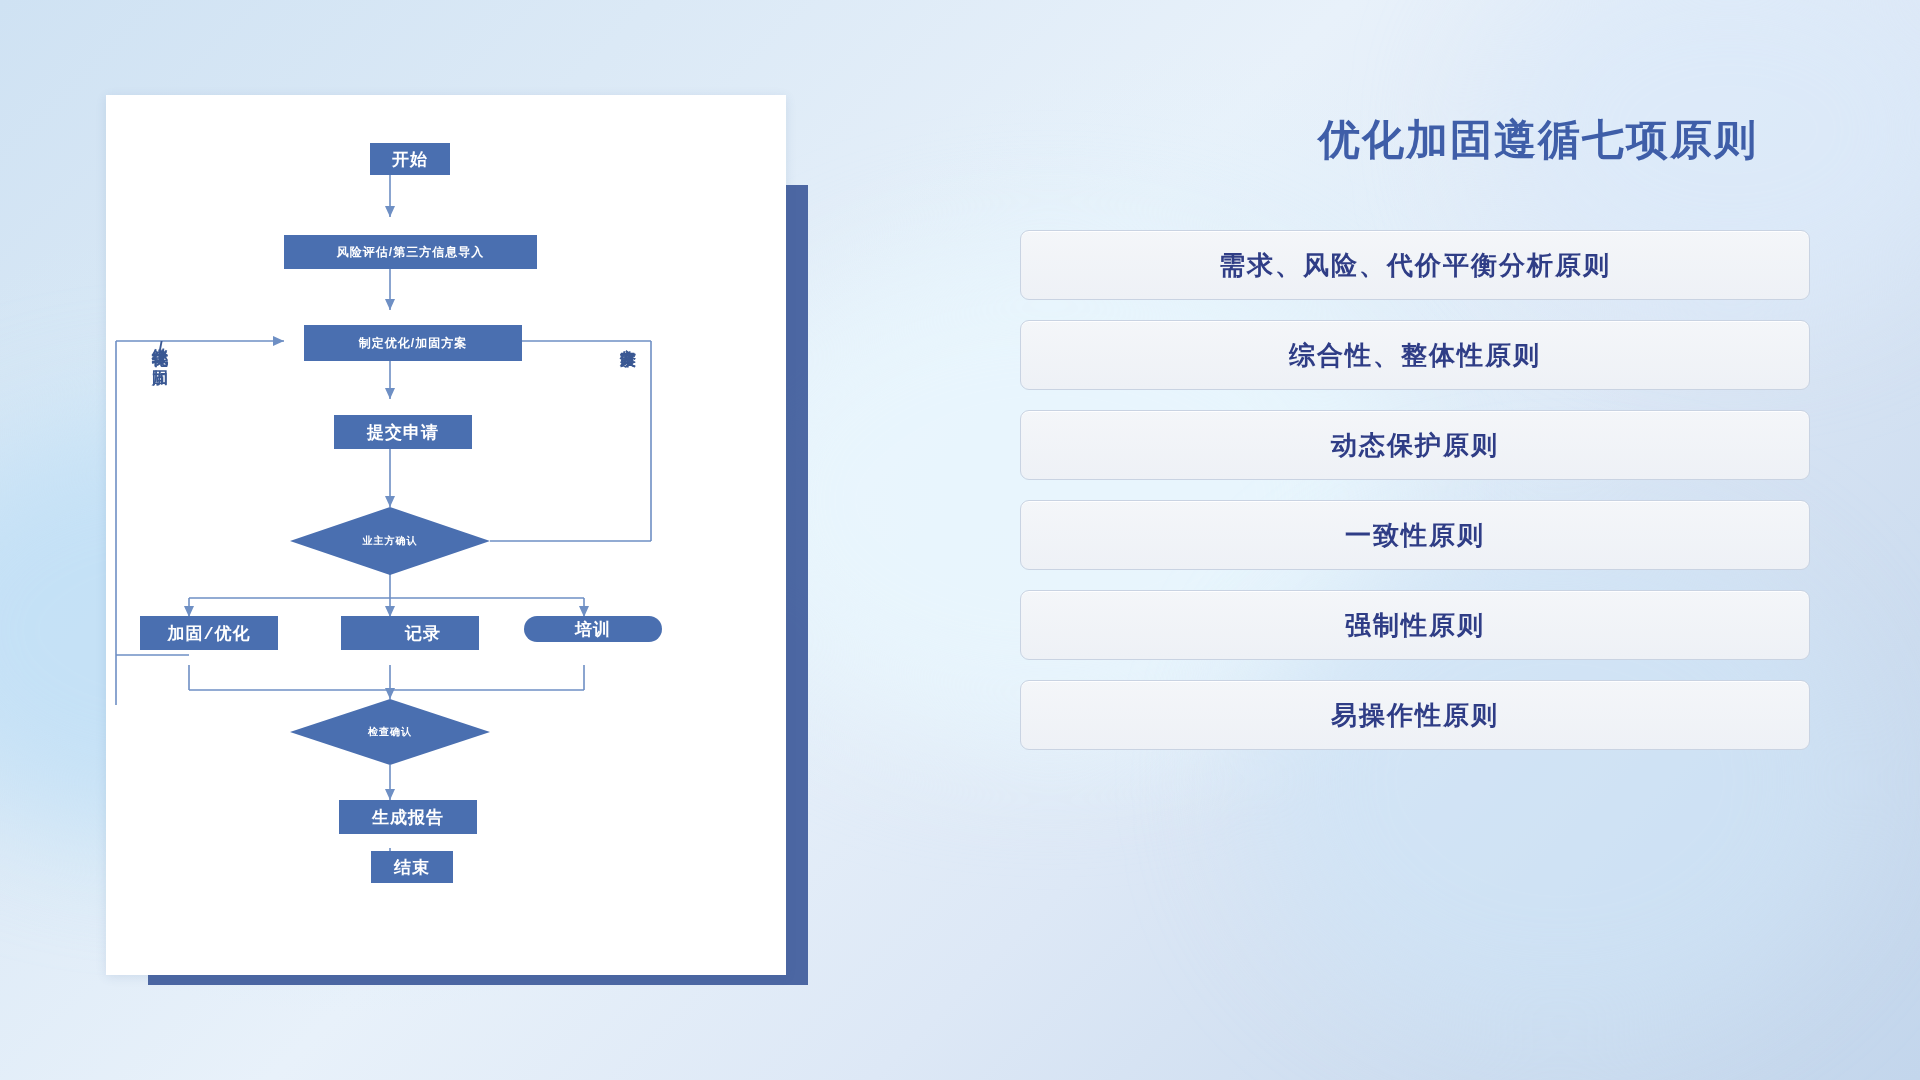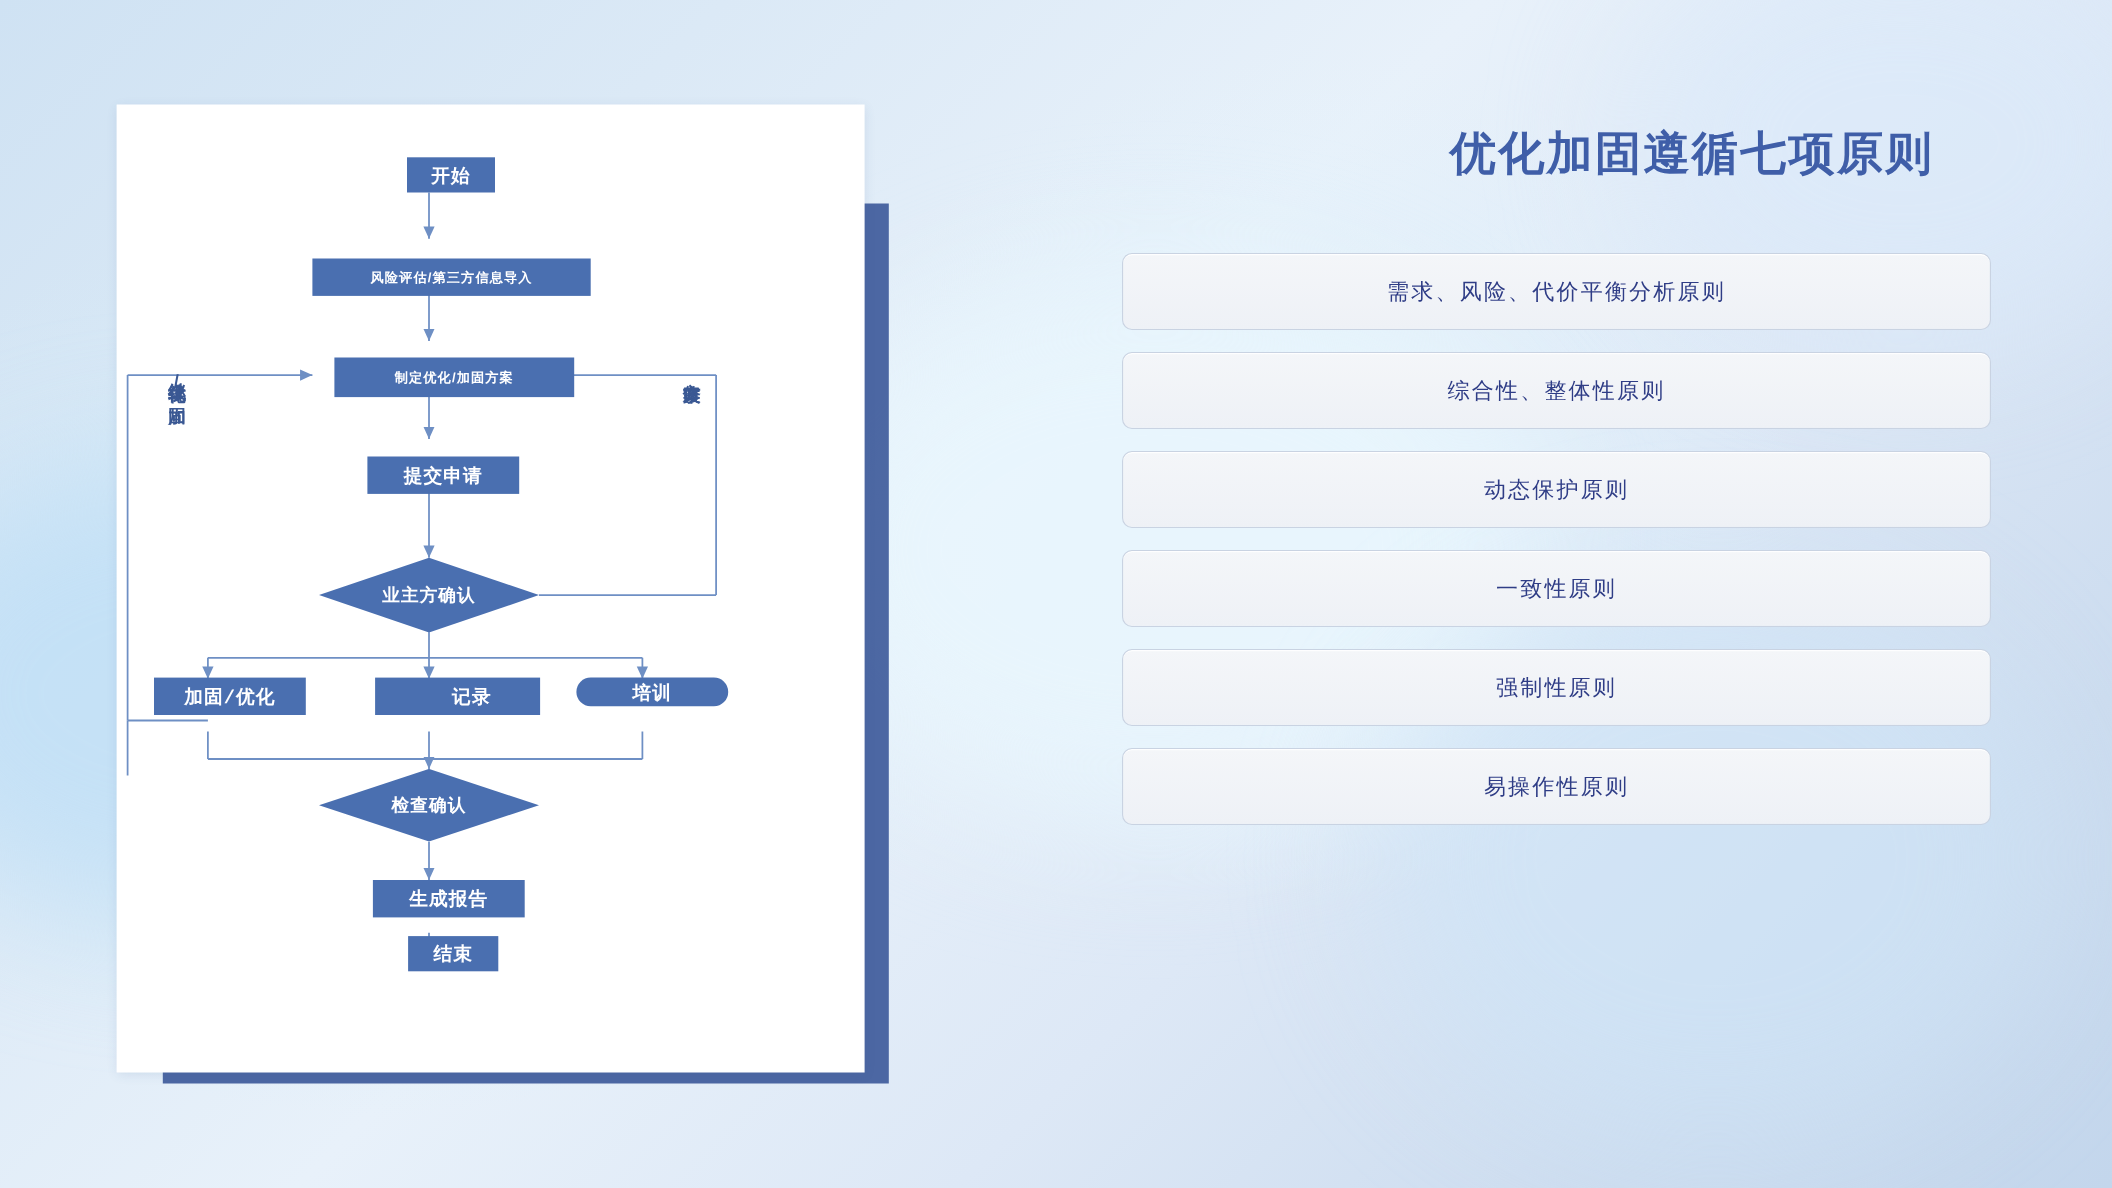--- a/index.html
+++ b/index.html
@@ -80,21 +80,21 @@
   .diamond-wrap .dshape {
     position: absolute;
     left: 0; top: 0;
     width: 100%; height: 100%;
     background: #4a6fb0;
     clip-path: polygon(50% 0%, 100% 50%, 50% 100%, 0% 50%);
   }
   .diamond-wrap .dlabel {
     position: relative;
     color: #ffffff;
-    font-size: 16px;
+    font-size: 10px;
     font-weight: bold;
     letter-spacing: 1px;
     z-index: 2;
   }
   .vlabel {
     position: absolute;
     color: #3a5893;
     font-size: 16px;
     font-weight: bold;
     line-height: 1.05;
@@ -139,22 +139,22 @@
     left: 2px;
     right: 2px;
     bottom: -3px;
     height: 8px;
     border-radius: 0 0 9px 9px;
     background: linear-gradient(180deg, #d93c3c 0%, #b5202a 100%);
     z-index: -1;
   }
   .bar-label {
     color: #2f3d86;
-    font-size: 20px;
-    font-weight: normal;
+    font-size: 26px;
+    font-weight: bold;
     letter-spacing: 2px;
   }
 </style>
 </head>
 <body>
 
 <div id="slide">
 
   <div class="blob b1"></div>
   <div class="blob b2"></div>
@@ -234,21 +234,21 @@
 
     <div class="diamond-wrap" style="left:184px; top:412px; width:200px; height:68px;">
       <div class="dshape"></div>
       <div class="dlabel">业主方确认</div>
     </div>
 
     <div class="node" style="left:14px; top:521px; width:138px; height:34px;font-family:Liberation Mono, monospace;">
       <span>加固/优化</span>
     </div>
 
-    <div class="node" style="left:215px; top:521px; width:150px; height:34px;padding-left:26px;">
+    <div class="node" style="left:215px; top:521px; width:138px; height:34px;padding-left:26px;">
       <span>记录</span>
     </div>
 
     <div class="node" style="left:398px; top:521px; width:138px; height:26px;border-radius:13px;">
       <span>培训</span>
     </div>
 
     <div class="diamond-wrap" style="left:184px; top:604px; width:200px; height:66px;">
       <div class="dshape"></div>
       <div class="dlabel">检查确认</div>

